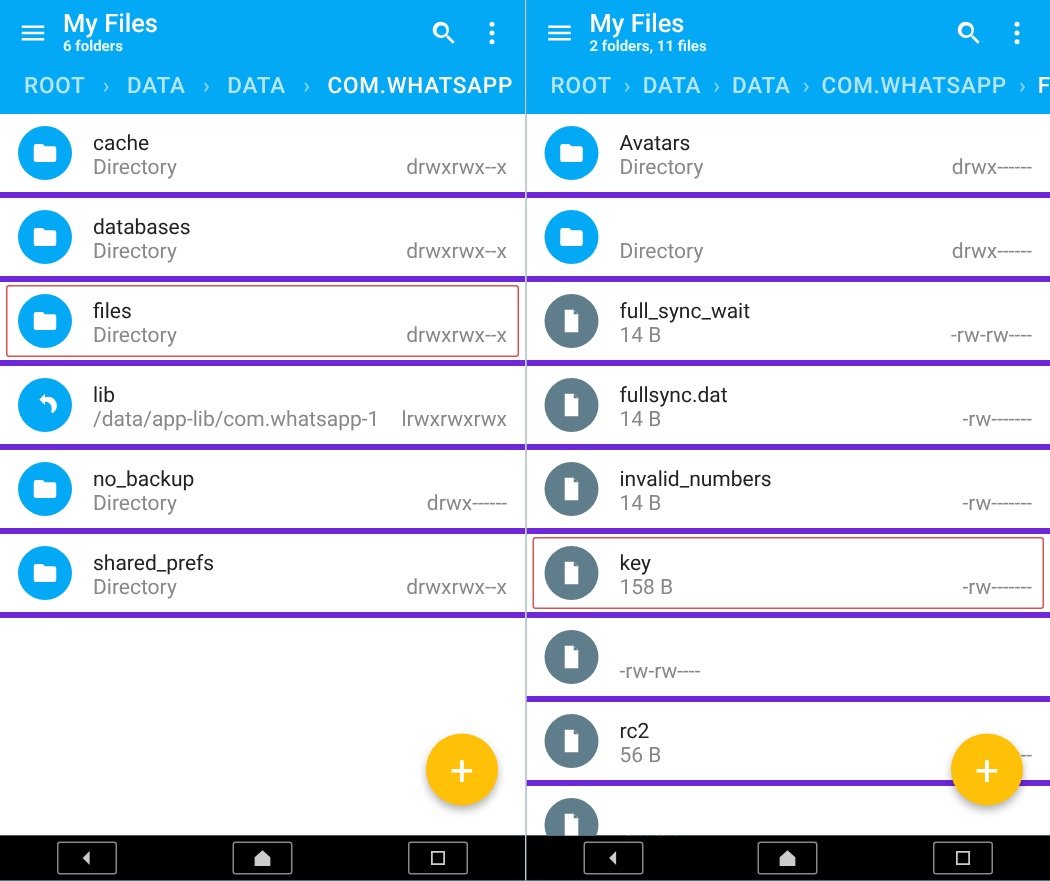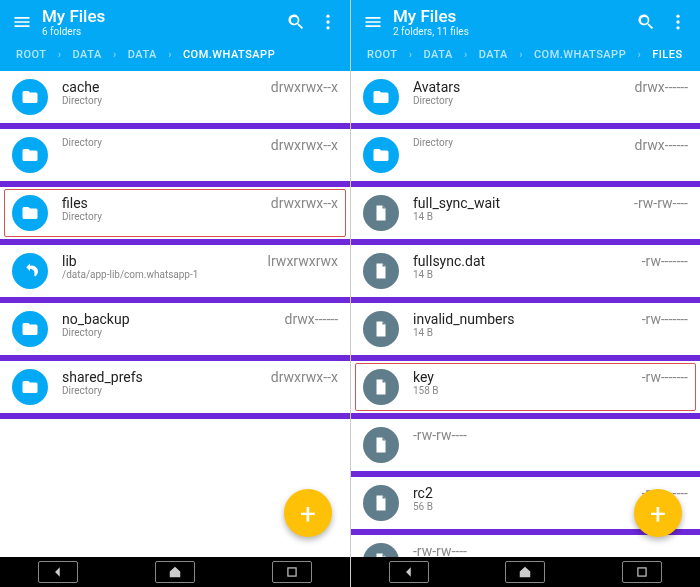--- a/index.html
+++ b/index.html
@@ -11,34 +11,34 @@
     height: 587px;
     overflow: hidden;
   }
   .phone { width: 350px; height: 587px; background: #0369a1; display: flex; flex-direction: column; position: relative; }
   .phone + .phone { border-left: 1px solid #ccc; }
   .appbar { background: #03A9F4; color: #fff; }
   .appbar-top { display: flex; align-items: center; padding: 6px 6px 4px 6px; }
   .menu-icon, .search-icon, .overflow-icon { width: 32px; height: 32px; display: flex; align-items: center; justify-content: center; cursor: pointer; }
   .title-block { flex: 1; padding-left: 4px; }
   .title { font-size: 17px; font-weight: 500; line-height: 1.1; }
-  .subtitle { font-size: 10px; font-weight: 400; opacity: .9; }
-  .crumb-bar { display: flex; align-items: center; gap: 4px; padding: 4px 4px 8px 12px; font-size: 11px; font-weight: 500; overflow: hidden; white-space: nowrap; }
+  .subtitle { font-size: 10px; font-weight: 700; opacity: .9; }
+  .crumb-bar { display: flex; align-items: center; gap: 4px; padding: 4px 4px 8px 12px; font-size: 15px; font-weight: 500; overflow: hidden; white-space: nowrap; justify-content: space-between; }
   .crumb { opacity: .7; padding: 2px 4px; letter-spacing: .5px; }
   .crumb.active { opacity: 1; }
   .chev { opacity: .5; width: 10px; text-align: center; }
   .list { flex: 1; overflow-y: hidden; background: #fff; }
-  .row { display: flex; align-items: flex-start; padding: 8px 12px 8px 12px; border-bottom: 6px solid #6d28d9; position: relative; }
+  .row { display: flex; align-items: flex-end; padding: 8px 12px 8px 12px; border-bottom: 4px solid #6d28d9; position: relative; }
   .row .icon { width: 36px; height: 36px; border-radius: 50%; display: flex; align-items: center; justify-content: center; flex-shrink: 0; margin-right: 14px; }
   .icon.folder { background: #03A9F4; }
   .icon.file   { background: #607D8B; }
   .icon.undo   { background: #03A9F4; }
   .row .txt { flex: 1; min-width: 0; }
   .row .name { font-size: 14px; color: #222; }
-  .row .sub  { font-size: 10px; color: #888; }
+  .row .sub  { font-size: 14px; color: #888; }
   .row .perm { font-size: 14px; color: #888; white-space: nowrap; }
   .row.highlight::after {
     content:"";
     position:absolute; inset: 2px 4px;
     border: 1.5px solid #d9534f;
     border-radius: 2px;
     pointer-events: none;
   }
   .fab {
     position: absolute;
@@ -109,20 +109,21 @@
         </div>
         <div class="perm">drwxrwx--x</div>
       </div>
       <div class="row">
         <div class="icon folder">
           <svg width="18" height="18" viewBox="0 0 24 24" fill="#fff">
             <path d="M10 4H4a2 2 0 00-2 2v12a2 2 0 002 2h16a2 2 0 002-2V8a2 2 0 00-2-2h-8l-2-2z"></path>
           </svg>
         </div>
         <div class="txt">
+          <div class="name">databases</div>
           <div class="sub">Directory</div>
         </div>
         <div class="perm">drwxrwx--x</div>
       </div>
       <div class="row highlight">
         <div class="icon folder">
           <svg width="18" height="18" viewBox="0 0 24 24" fill="#fff">
             <path d="M10 4H4a2 2 0 00-2 2v12a2 2 0 002 2h16a2 2 0 002-2V8a2 2 0 00-2-2h-8l-2-2z"></path>
           </svg>
         </div>

